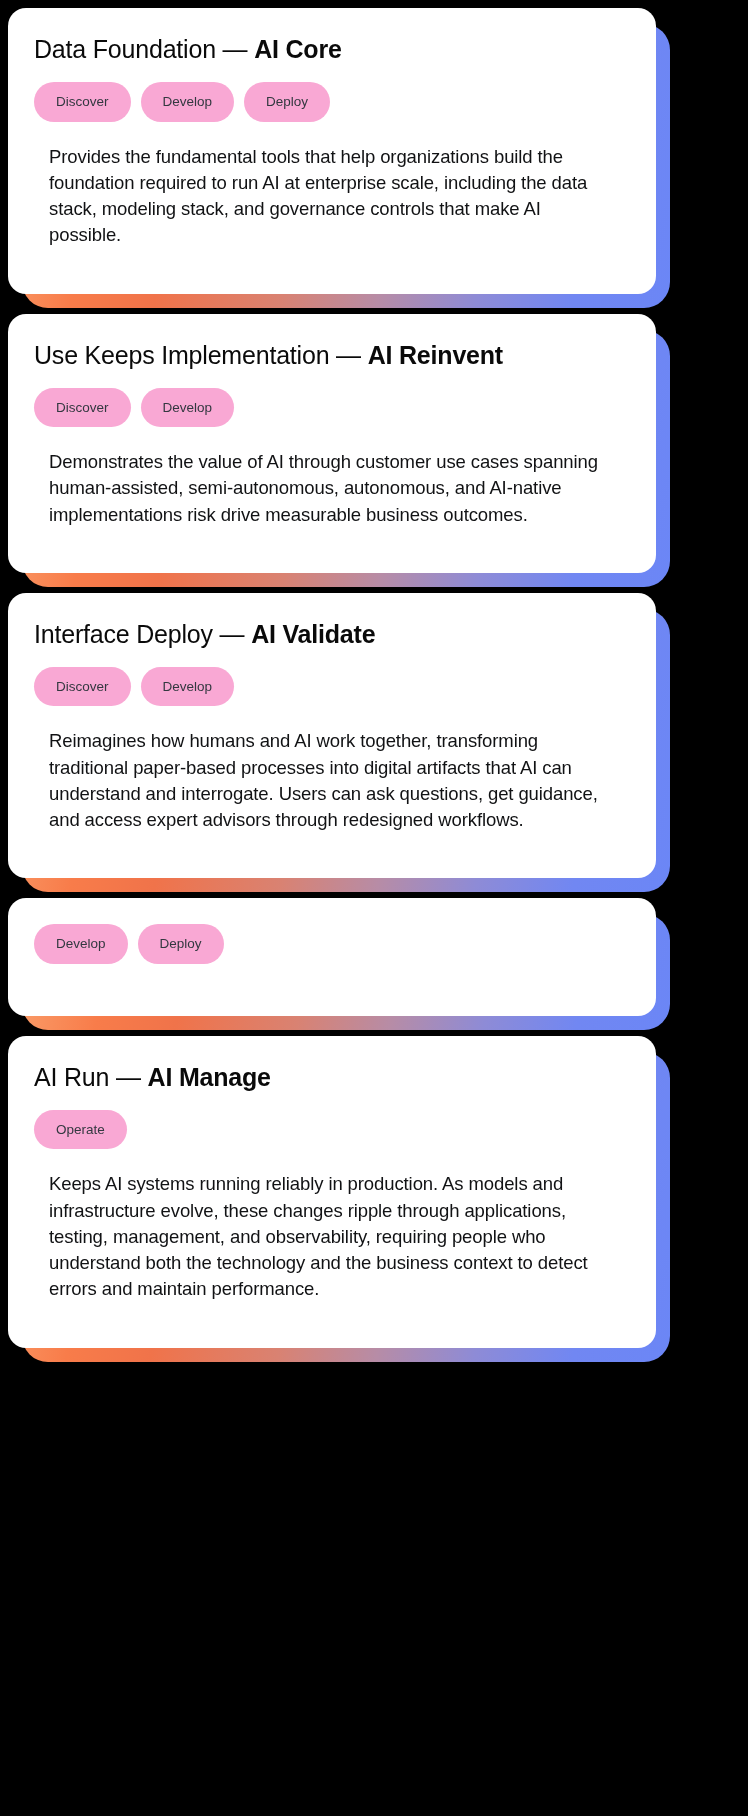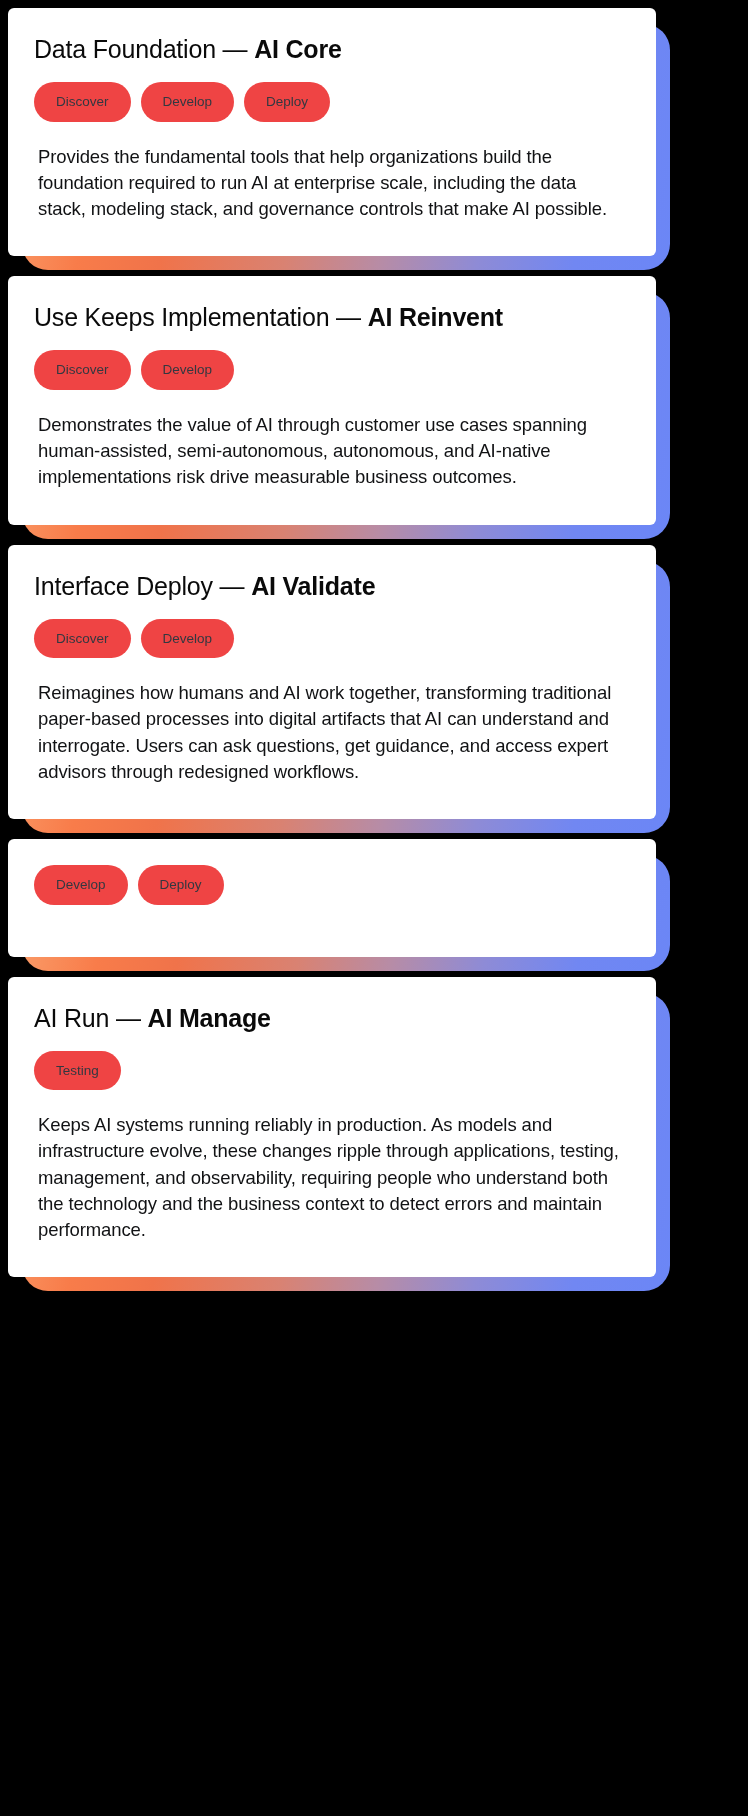--- a/index.html
+++ b/index.html
@@ -48,21 +48,21 @@
         #7187F2 86%,
         #6B86F6 100%);
     filter: blur(0.5px);
     z-index: 0;
   }
 
   .card {
     position: relative;
     z-index: 1;
     background: #FFFFFF;
-    border-radius: 6px;
+    border-radius: 18px;
     padding: 26px 26px 30px 26px;
     box-sizing: border-box;
   }
 
   .card-title {
     font-size: 25px;
     line-height: 1.2;
     color: #0A0A0A;
     font-weight: 400;
     letter-spacing: -0.2px;
@@ -77,36 +77,36 @@
   }
 
   .pill-row {
     display: flex;
     flex-direction: row;
     gap: 10px;
     margin: 0 0 22px 0;
     flex-wrap: wrap;
   }
   .pill {
-    background: #ef4444;
+    background: #f9a8d4;
     color: #333840;
     font-size: 13.5px;
     line-height: 1;
     border-radius: 999px;
     padding: 13px 22px;
     border: none;
     font-family: "Liberation Sans", "DejaVu Sans", sans-serif;
     white-space: nowrap;
   }
 
   .card-body {
     font-size: 18.5px;
     line-height: 1.42;
     color: #111214;
-    margin: 4px;
+    margin: 15px;
     letter-spacing: -0.1px;
   }
 </style>
 </head>
 <body>
 
 <div id="stack">
     <div class="card-shell">
       <div class="card-glow"></div>
       <div class="card">
@@ -148,18 +148,18 @@
           <button class="pill">Develop</button>
           <button class="pill">Deploy</button>
         </div>
       </div>
     </div>
     <div class="card-shell">
       <div class="card-glow"></div>
       <div class="card">
         <h2 class="card-title"><span>AI Run</span> <span class="dash">—</span> <span class="brand">AI Manage</span></h2>
         <div class="pill-row">
-          <button class="pill">Testing</button>
+          <button class="pill">Operate</button>
         </div>
         <p class="card-body">Keeps AI systems running reliably in production. As models and infrastructure evolve, these changes ripple through applications, testing, management, and observability, requiring people who understand both the technology and the business context to detect errors and maintain performance.</p>
       </div>
     </div>
   </div>
 
 </body></html>

